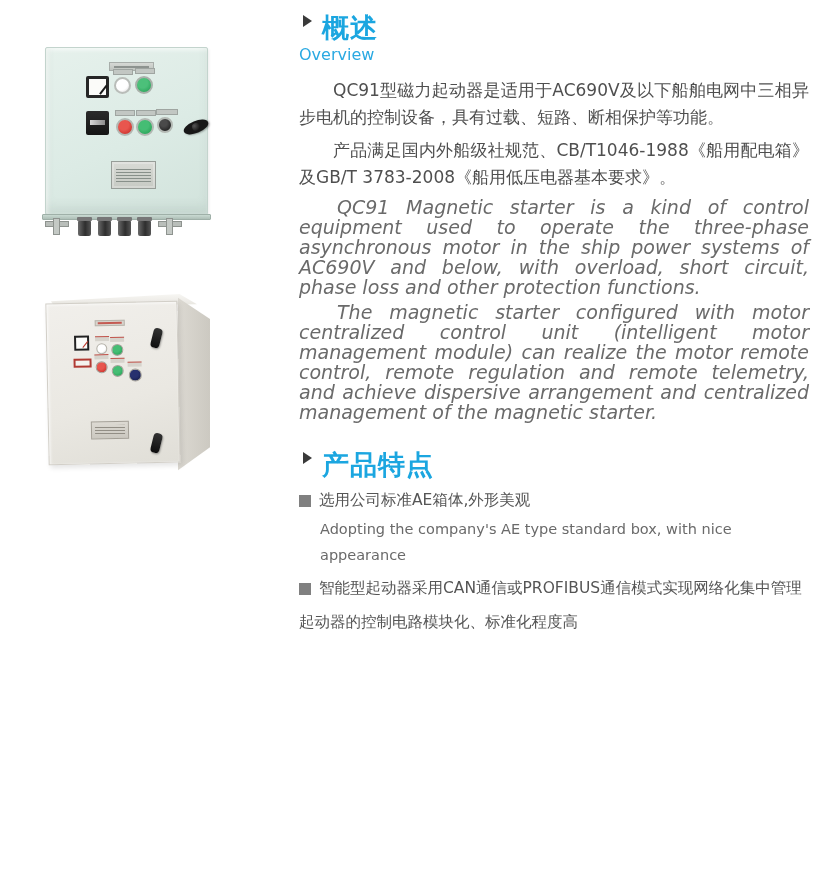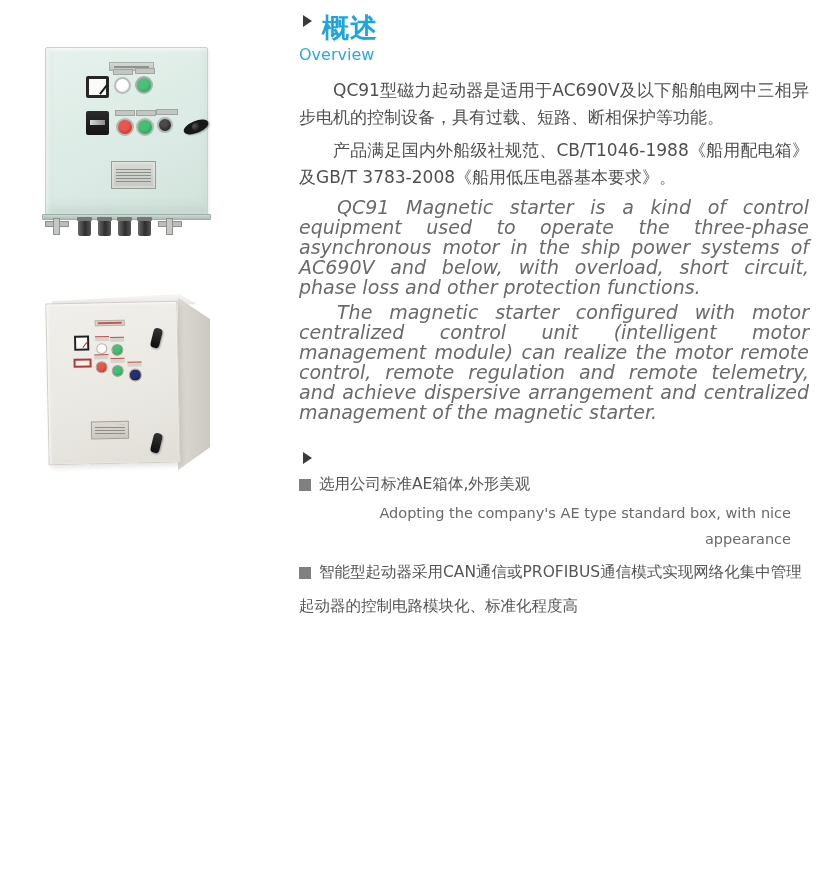--- a/index.html
+++ b/index.html
@@ -27,21 +27,21 @@
   .sec-title{font-size:27px;font-weight:700;color:var(--accent-blue);letter-spacing:1px;line-height:1.15;}
   .sec-sub{font-size:16px;color:var(--subtitle-blue);margin-top:2px;margin-bottom:13px;}
 
   .para-zh{font-size:17px;line-height:26.5px;color:var(--body-text);
            text-align:justify;text-indent:2em;margin-bottom:7px;}
   .para-en{font-size:19px;line-height:20px;color:var(--english-text);
            text-align:justify;text-indent:2em;margin-bottom:5px;font-style:italic;}
   .para-en:last-of-type{margin-bottom:0;}
 
   .features-sec{margin-top:27px;}
-  .feature{margin-top:7px;text-align:right;}
+  .feature{margin-top:7px;}
   .feature-zh{font-size:15.5px;line-height:27px;color:#555;display:flex;align-items:center;gap:8px;}
   .sq{width:12px;height:12px;background:var(--bullet-gray);flex:0 0 auto;margin-top:1px;}
   .feature-en{font-size:14.5px;line-height:26px;color:var(--english-text);
               padding-left:21px;max-width:492px;margin-top:2px;}
 
   
   .photo1{position:absolute;left:45px;top:42px;width:163px;height:196px;}
   .b1-body{position:absolute;left:0;top:5px;width:163px;height:168px;
            background:linear-gradient(155deg,#e6f1ec 0%,#dcebe5 55%,#d2e3dc 100%);
            border:1px solid #c3d4cd;border-radius:2px;
@@ -198,20 +198,21 @@
       <p class="para-zh">QC91型磁力起动器是适用于AC690V及以下船舶电网中三相异步电机的控制设备，具有过载、短路、断相保护等功能。</p>
       <p class="para-zh">产品满足国内外船级社规范、CB/T1046-1988《船用配电箱》及GB/T 3783-2008《船用低压电器基本要求》。</p>
 
       <p class="para-en">QC91 Magnetic starter is a kind of control equipment used to operate the three-phase asynchronous motor in the ship power systems of AC690V and below, with overload, short circuit, phase loss and other protection functions.</p>
       <p class="para-en">The magnetic starter configured with motor centralized control unit (intelligent motor management module) can realize the motor remote control, remote regulation and remote telemetry, and achieve dispersive arrangement and centralized management of the magnetic starter.</p>
     </section>
 
     <section class="features-sec">
       <div class="sec-head">
         <span class="tri"></span>
+        <h2 class="sec-title">产品特点</h2>
       </div>
 
       <div class="feature">
         <div class="feature-zh">
           <span class="sq"></span>
           <span>选用公司标准AE箱体,外形美观</span>
         </div>
         <div class="feature-en">Adopting the company's AE type standard box, with nice appearance</div>
       </div>
 

